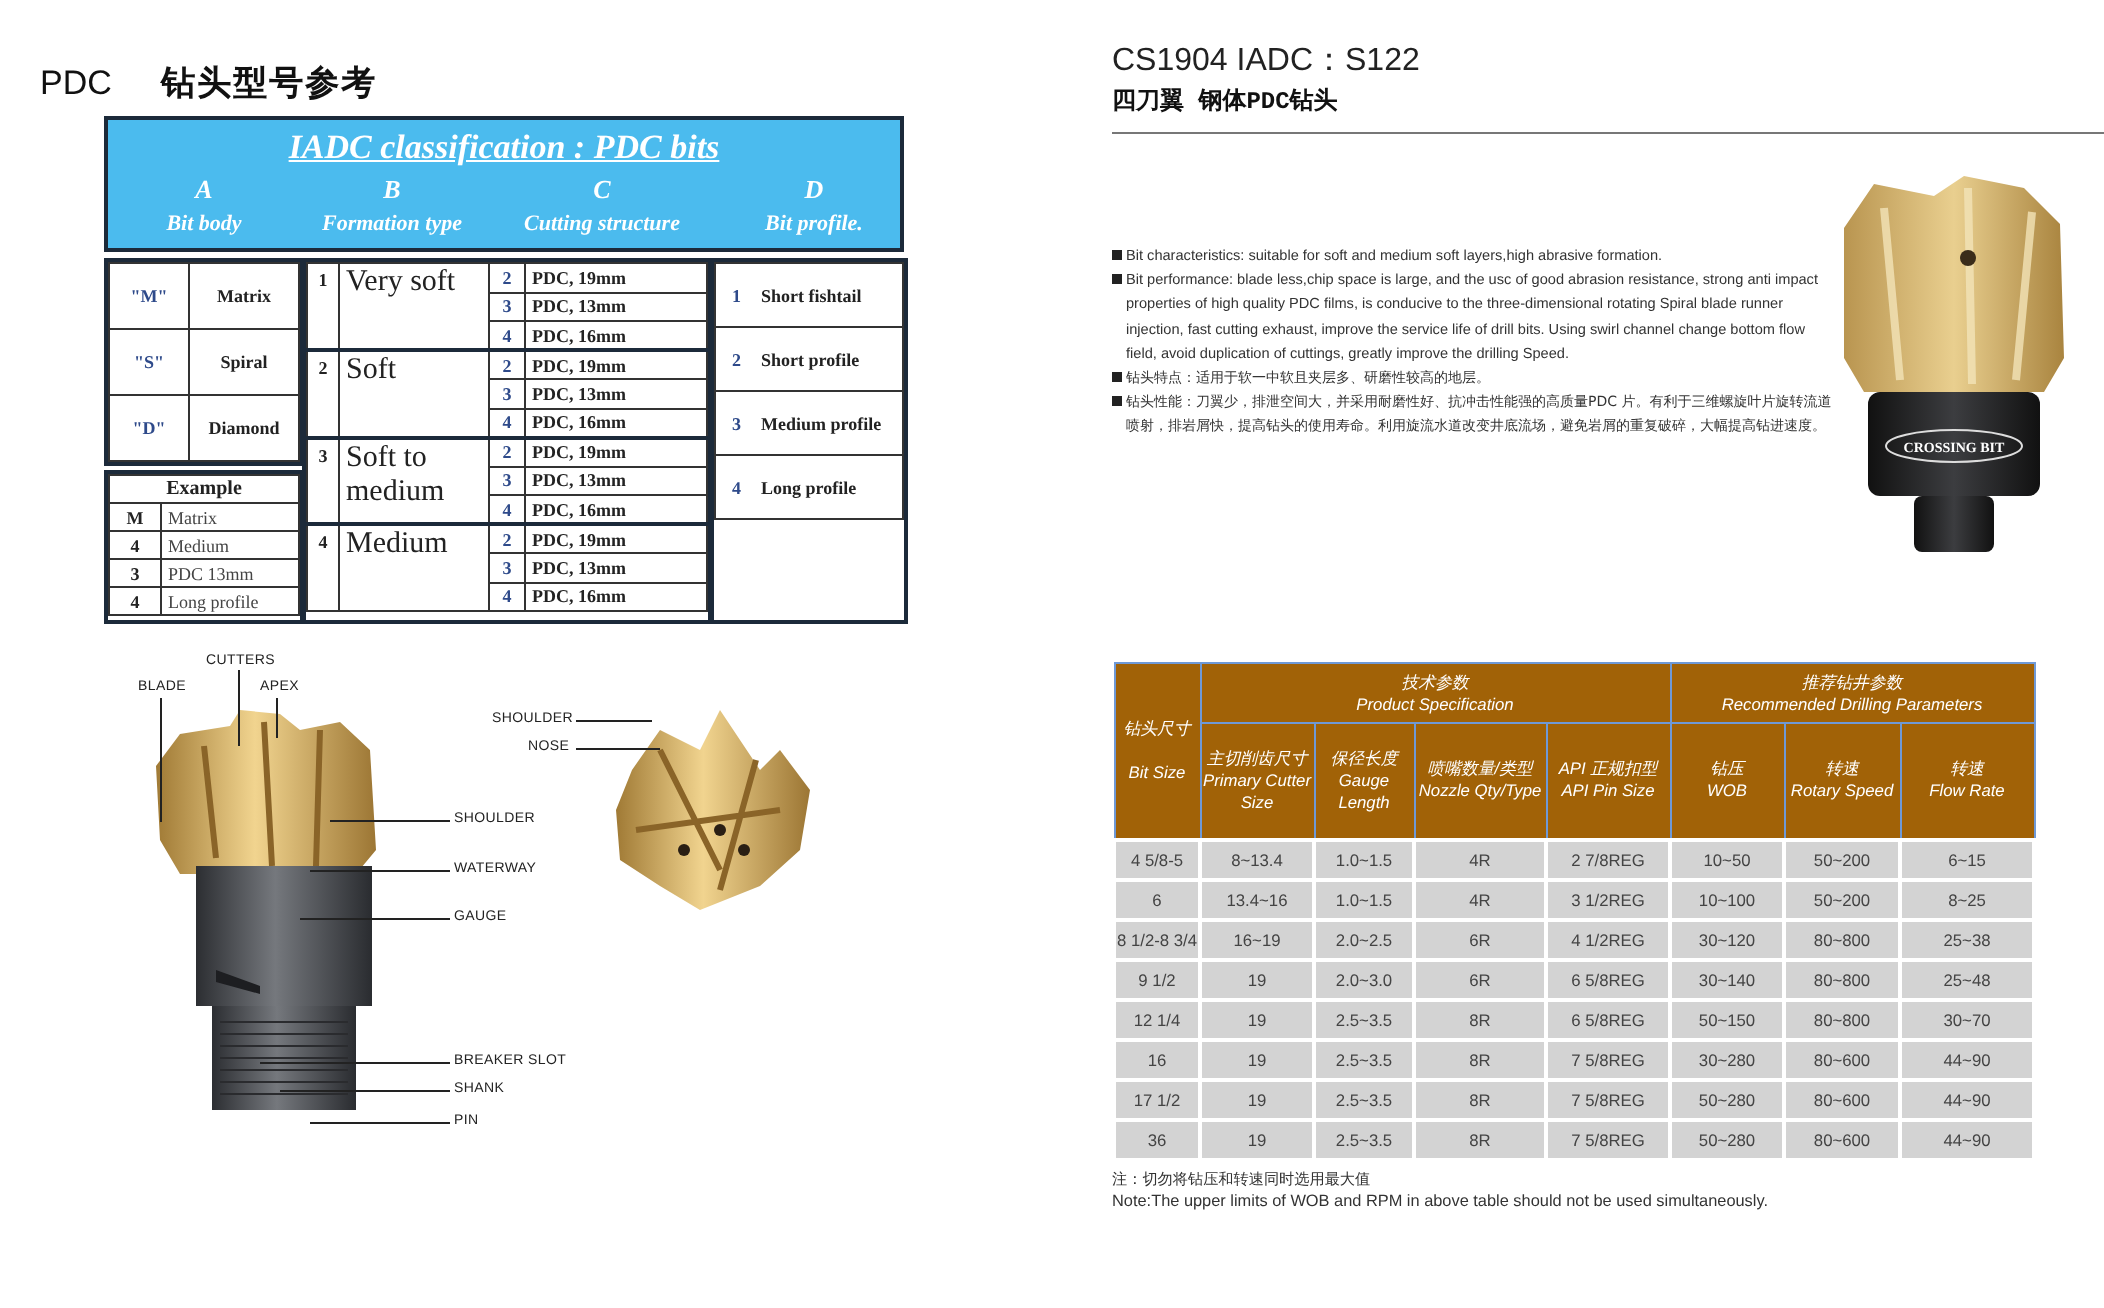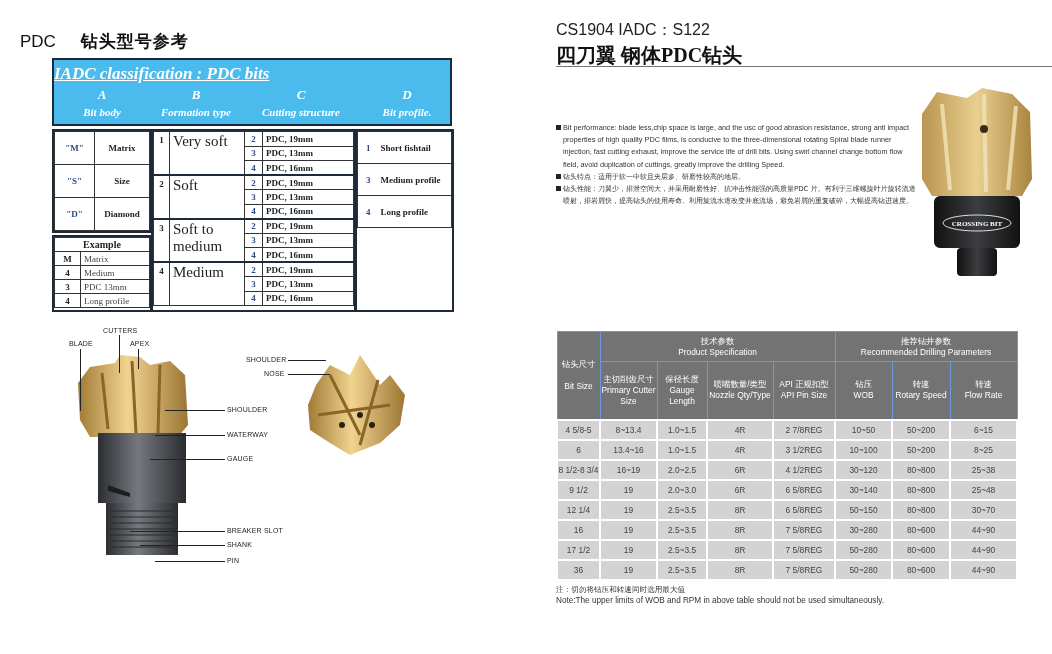--- a/index.html
+++ b/index.html
@@ -9,21 +9,21 @@
   
   .left-title { position: absolute; left: 20px; top: 30px; font-size: 17px; color: #111; }
   .left-title .pdc { font-family: "Liberation Sans", sans-serif; margin-right: 20px; }
   .left-title .cn { font-weight: bold; font-family: Liberation Sans, sans-serif; font-size: 17px; letter-spacing: 1px; }
 
   .iadc-header {
     position: absolute; left: 52px; top: 58px; width: 400px; height: 68px;
     background: #4bbbee; border: 2px solid #1c2a3a;
     font-family: "Liberation Serif", serif; font-style: italic; font-weight: bold; color: #ffffff;
   }
-  .iadc-header .h-title { position: absolute; left: 0; right: 0; top: 4px; text-align: left; font-size: 17px; text-decoration: underline; }
+  .iadc-header .h-title { position: absolute; left: 0; right: 0; top: 4px; text-align: center; font-size: 17px; text-decoration: underline; }
   .iadc-header .col { position: absolute; top: 27px; text-align: center; }
   .iadc-header .col .letter { font-size: 13px; display: block; }
   .iadc-header .col .desc { font-size: 11px; display: block; margin-top: 3px; }
 
   table.cls { border-collapse: collapse; font-family: "Liberation Serif", serif; position: absolute; background: #fff; }
   table.cls td { border: 1px solid #333; font-size: 9px; }
   .frame { position: absolute; border: 2px solid #1c2a3a; }
 
   
   .tblA { left: 54px; top: 131px; width: 96px; }
@@ -52,32 +52,32 @@
   .tblD td .dn { color: #2e4a8a; margin-right: 10px; }
 
   
   .diagram { position: absolute; left: 60px; top: 325px; width: 400px; height: 250px; }
   .diagram .lbl { position: absolute; font-size: 7px; color: #222; letter-spacing: 0.2px; }
   .diagram .line { position: absolute; height: 1px; background: #222; }
   .diagram .vline { position: absolute; width: 1px; background: #222; }
 
   
   .r-title1 { position: absolute; left: 556px; top: 20px; font-size: 16px; color: #222; }
-  .r-title2 { position: absolute; left: 556px; top: 42px; font-size: 20px; font-weight: bold; color: #111; font-family: Liberation Serif, serif; }
+  .r-title2 { position: absolute; left: 556px; top: 42px; font-size: 12px; font-weight: bold; color: #111; font-family: Liberation Mono, monospace; }
   .r-rule { position: absolute; left: 556px; top: 66px; width: 496px; height: 1px; background: #777; }
 
   .desc-block { position: absolute; left: 556px; top: 122px; width: 360px; font-size: 7.3px; line-height: 12.2px; color: #333; }
   .desc-block .para { position: relative; padding-left: 7px; }
   .desc-block .para .sq { position: absolute; left: 0; top: 3px; width: 5px; height: 5px; background: #222; }
   .desc-block .cnp { font-family: "DejaVu Sans", sans-serif; font-size: 7px; }
 
   .product-img { position: absolute; left: 912px; top: 84px; width: 130px; height: 196px; }
 
   .spec { position: absolute; left: 556px; top: 331px; width: 462px; border-collapse: collapse; font-size: 8.4px; }
-  .spec th { background: #737373; color: #fff; font-weight: normal; border: 1px solid #6f99d6; text-align: center; line-height: 11px; padding: 1px 0; }
+  .spec th { background: #a16207; color: #fff; font-weight: normal; border: 1px solid #6f99d6; text-align: center; line-height: 11px; padding: 1px 0; font-style: italic; }
   .spec th.sec { height: 30px; }
   .spec th.sub { height: 58px; }
   .spec td { background: #d3d3d3; color: #444; text-align: center; height: 20px; border: 2px solid #fff; }
   .note { position: absolute; left: 556px; top: 584px; font-size: 8.2px; color: #333; line-height: 11px; }
   .note .cnn { font-family: "DejaVu Sans", sans-serif; font-size: 7.6px; }
 </style>
 </head>
 <body>
 
 <div class="left-title">
@@ -107,21 +107,21 @@
 
 <div class="frame" style="left:52px;top:129px;width:100px;height:104px"></div>
 <table class="cls tblA">
   <tbody>
       <tr>
         <td class="code">"M"</td>
         <td>Matrix</td>
       </tr>
   <tr>
         <td class="code">"S"</td>
-        <td>Size</td>
+        <td>Spiral</td>
       </tr>
   <tr>
         <td class="code">"D"</td>
         <td>Diamond</td>
       </tr>
 </tbody>
   </table>
 
 <div class="frame" style="left:52px;top:235px;width:100px;height:77px"></div>
 <table class="cls tblEx">
@@ -211,20 +211,23 @@
         <td class="c-name">PDC, 16mm</td>
       </tr>
 </tbody>
   </table>
 
 <div class="frame" style="left:355px;top:129px;width:99px;height:183px"></div>
 <table class="cls tblD">
   <tbody>
       <tr>
         <td><span class="dn">1</span><span>Short fishtail</span></td>
+      </tr>
+  <tr>
+        <td><span class="dn">2</span><span>Short profile</span></td>
       </tr>
   <tr>
         <td><span class="dn">3</span><span>Medium profile</span></td>
       </tr>
   <tr>
         <td><span class="dn">4</span><span>Long profile</span></td>
       </tr>
 </tbody>
   </table>
 
@@ -281,20 +284,21 @@
   <div class="line" style="left:228px;top:35px;width:38px"></div>
   <span class="lbl" style="left:204px;top:45px">NOSE</span>
   <div class="line" style="left:228px;top:49px;width:42px"></div>
 </div>
 
 <div class="r-title1">CS1904 IADC：S122</div>
 <div class="r-title2">四刀翼  钢体PDC钻头</div>
 <div class="r-rule"></div>
 
 <div class="desc-block">
+  <div class="para"><span class="sq"></span><span>Bit characteristics: suitable for soft and medium soft layers,high abrasive formation.</span></div>
   <div class="para"><span class="sq"></span><span>Bit performance: blade less,chip space is large, and the usc of good abrasion resistance, strong anti impact properties of high quality PDC films, is conducive to the three-dimensional rotating Spiral blade runner injection, fast cutting exhaust, improve the service life of drill bits. Using swirl channel change bottom flow field, avoid duplication of cuttings, greatly improve the drilling Speed.</span></div>
   <div class="para cnp"><span class="sq"></span><span>钻头特点：适用于软一中软且夹层多、研磨性较高的地层。</span></div>
   <div class="para cnp"><span class="sq"></span><span>钻头性能：刀翼少，排泄空间大，并采用耐磨性好、抗冲击性能强的高质量PDC 片。有利于三维螺旋叶片旋转流道喷射，排岩屑快，提高钻头的使用寿命。利用旋流水道改变井底流场，避免岩屑的重复破碎，大幅提高钻进速度。</span></div>
 </div>
 
 <div class="product-img">
   <svg width="130" height="196">
     <defs>
       <linearGradient id="gold2" x1="0" x2="1">
         <stop offset="0" stop-color="#b99550"></stop>

